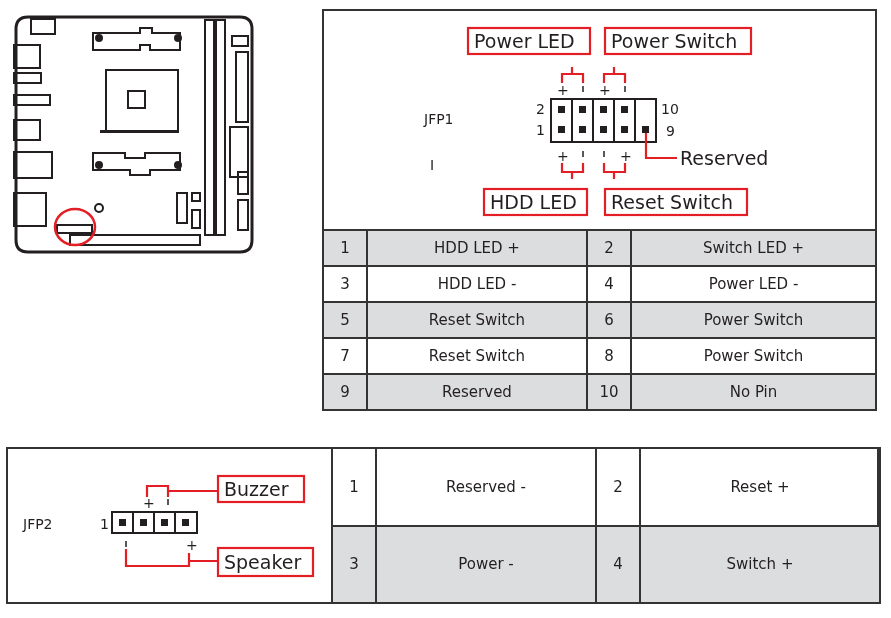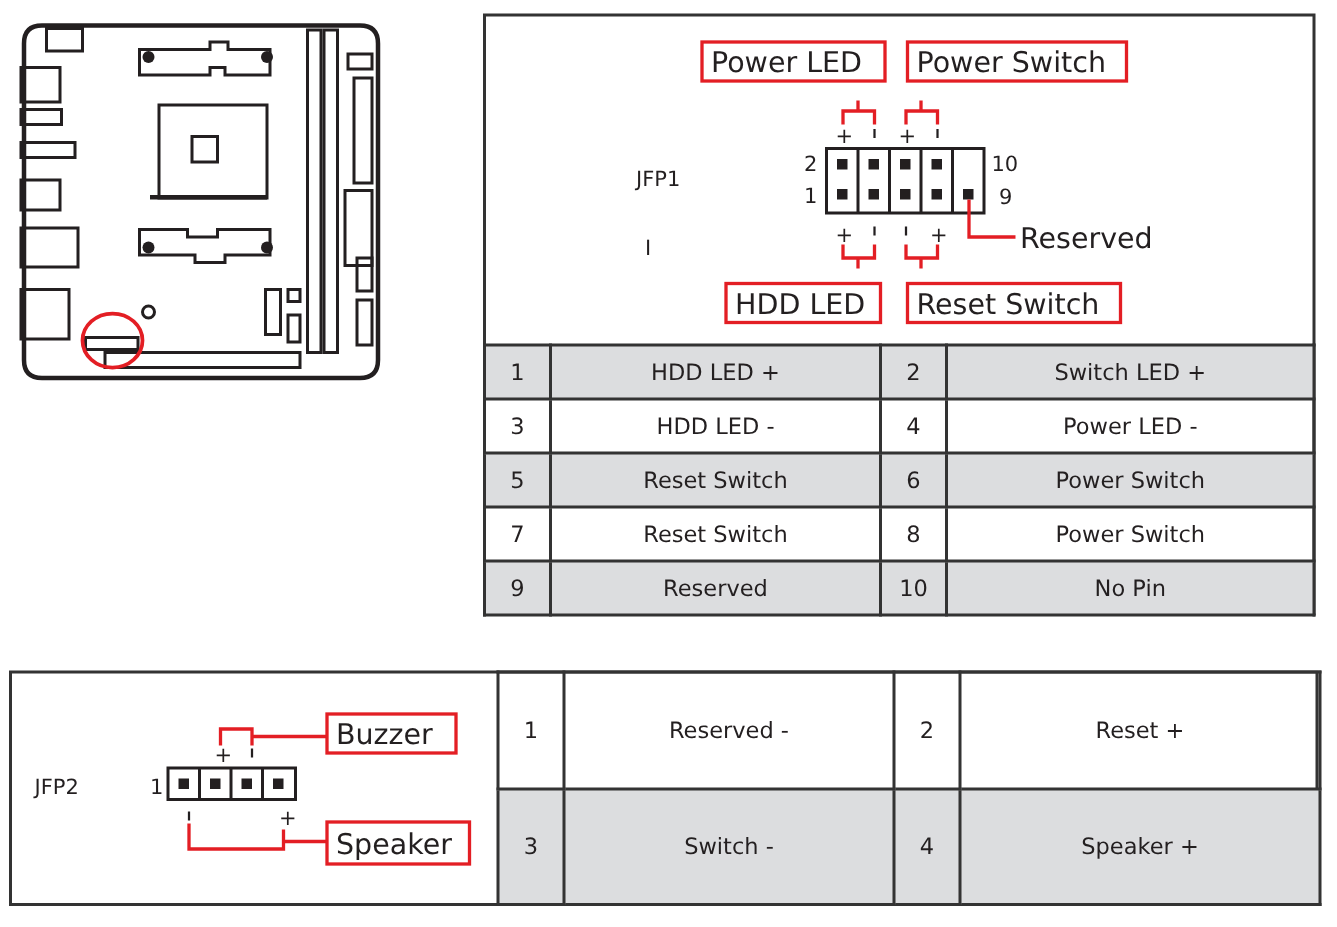--- a/index.html
+++ b/index.html
@@ -212,19 +212,19 @@
       </colgroup>
     <tbody>
         <tr>
       <td>1</td>
       <td>Reserved -</td>
       <td>2</td>
       <td>Reset +</td>
     </tr>
     <tr class="shade">
       <td>3</td>
-      <td>Switch -</td>
+      <td>Power -</td>
       <td>4</td>
-      <td>Speaker +</td>
+      <td>Switch +</td>
     </tr>
   </tbody>
     </table>
 </div>
 
 </body></html>

